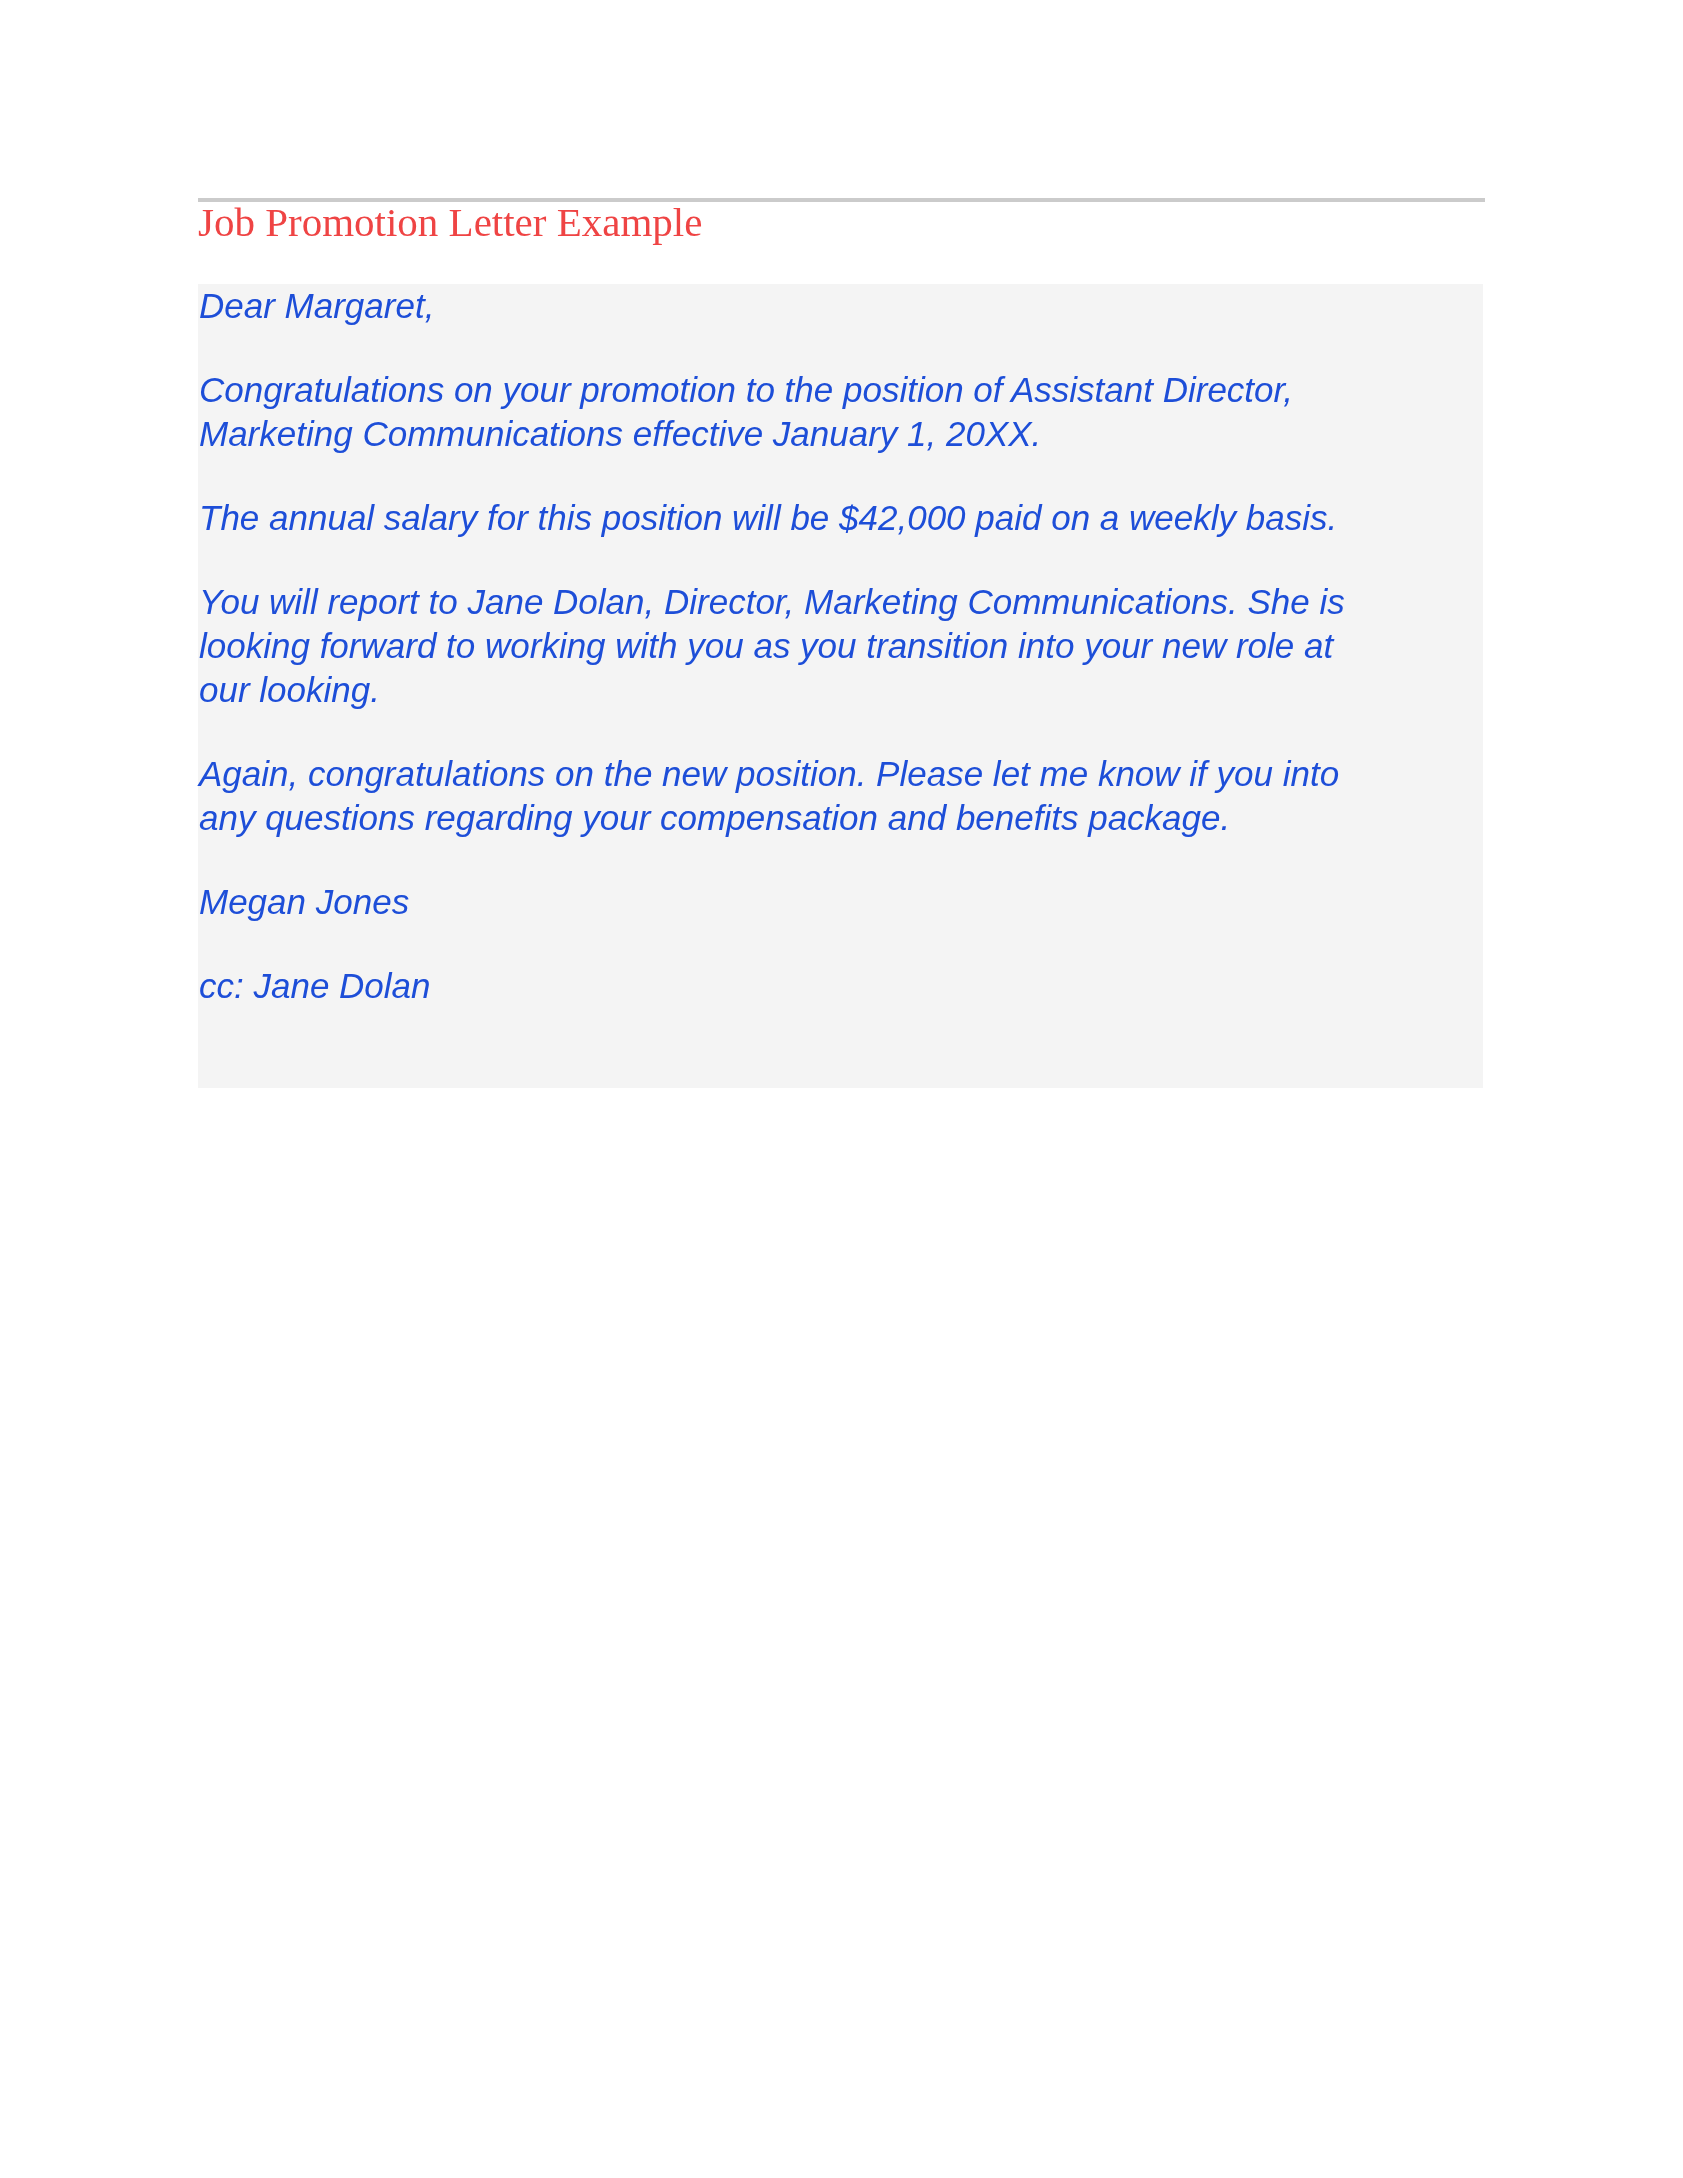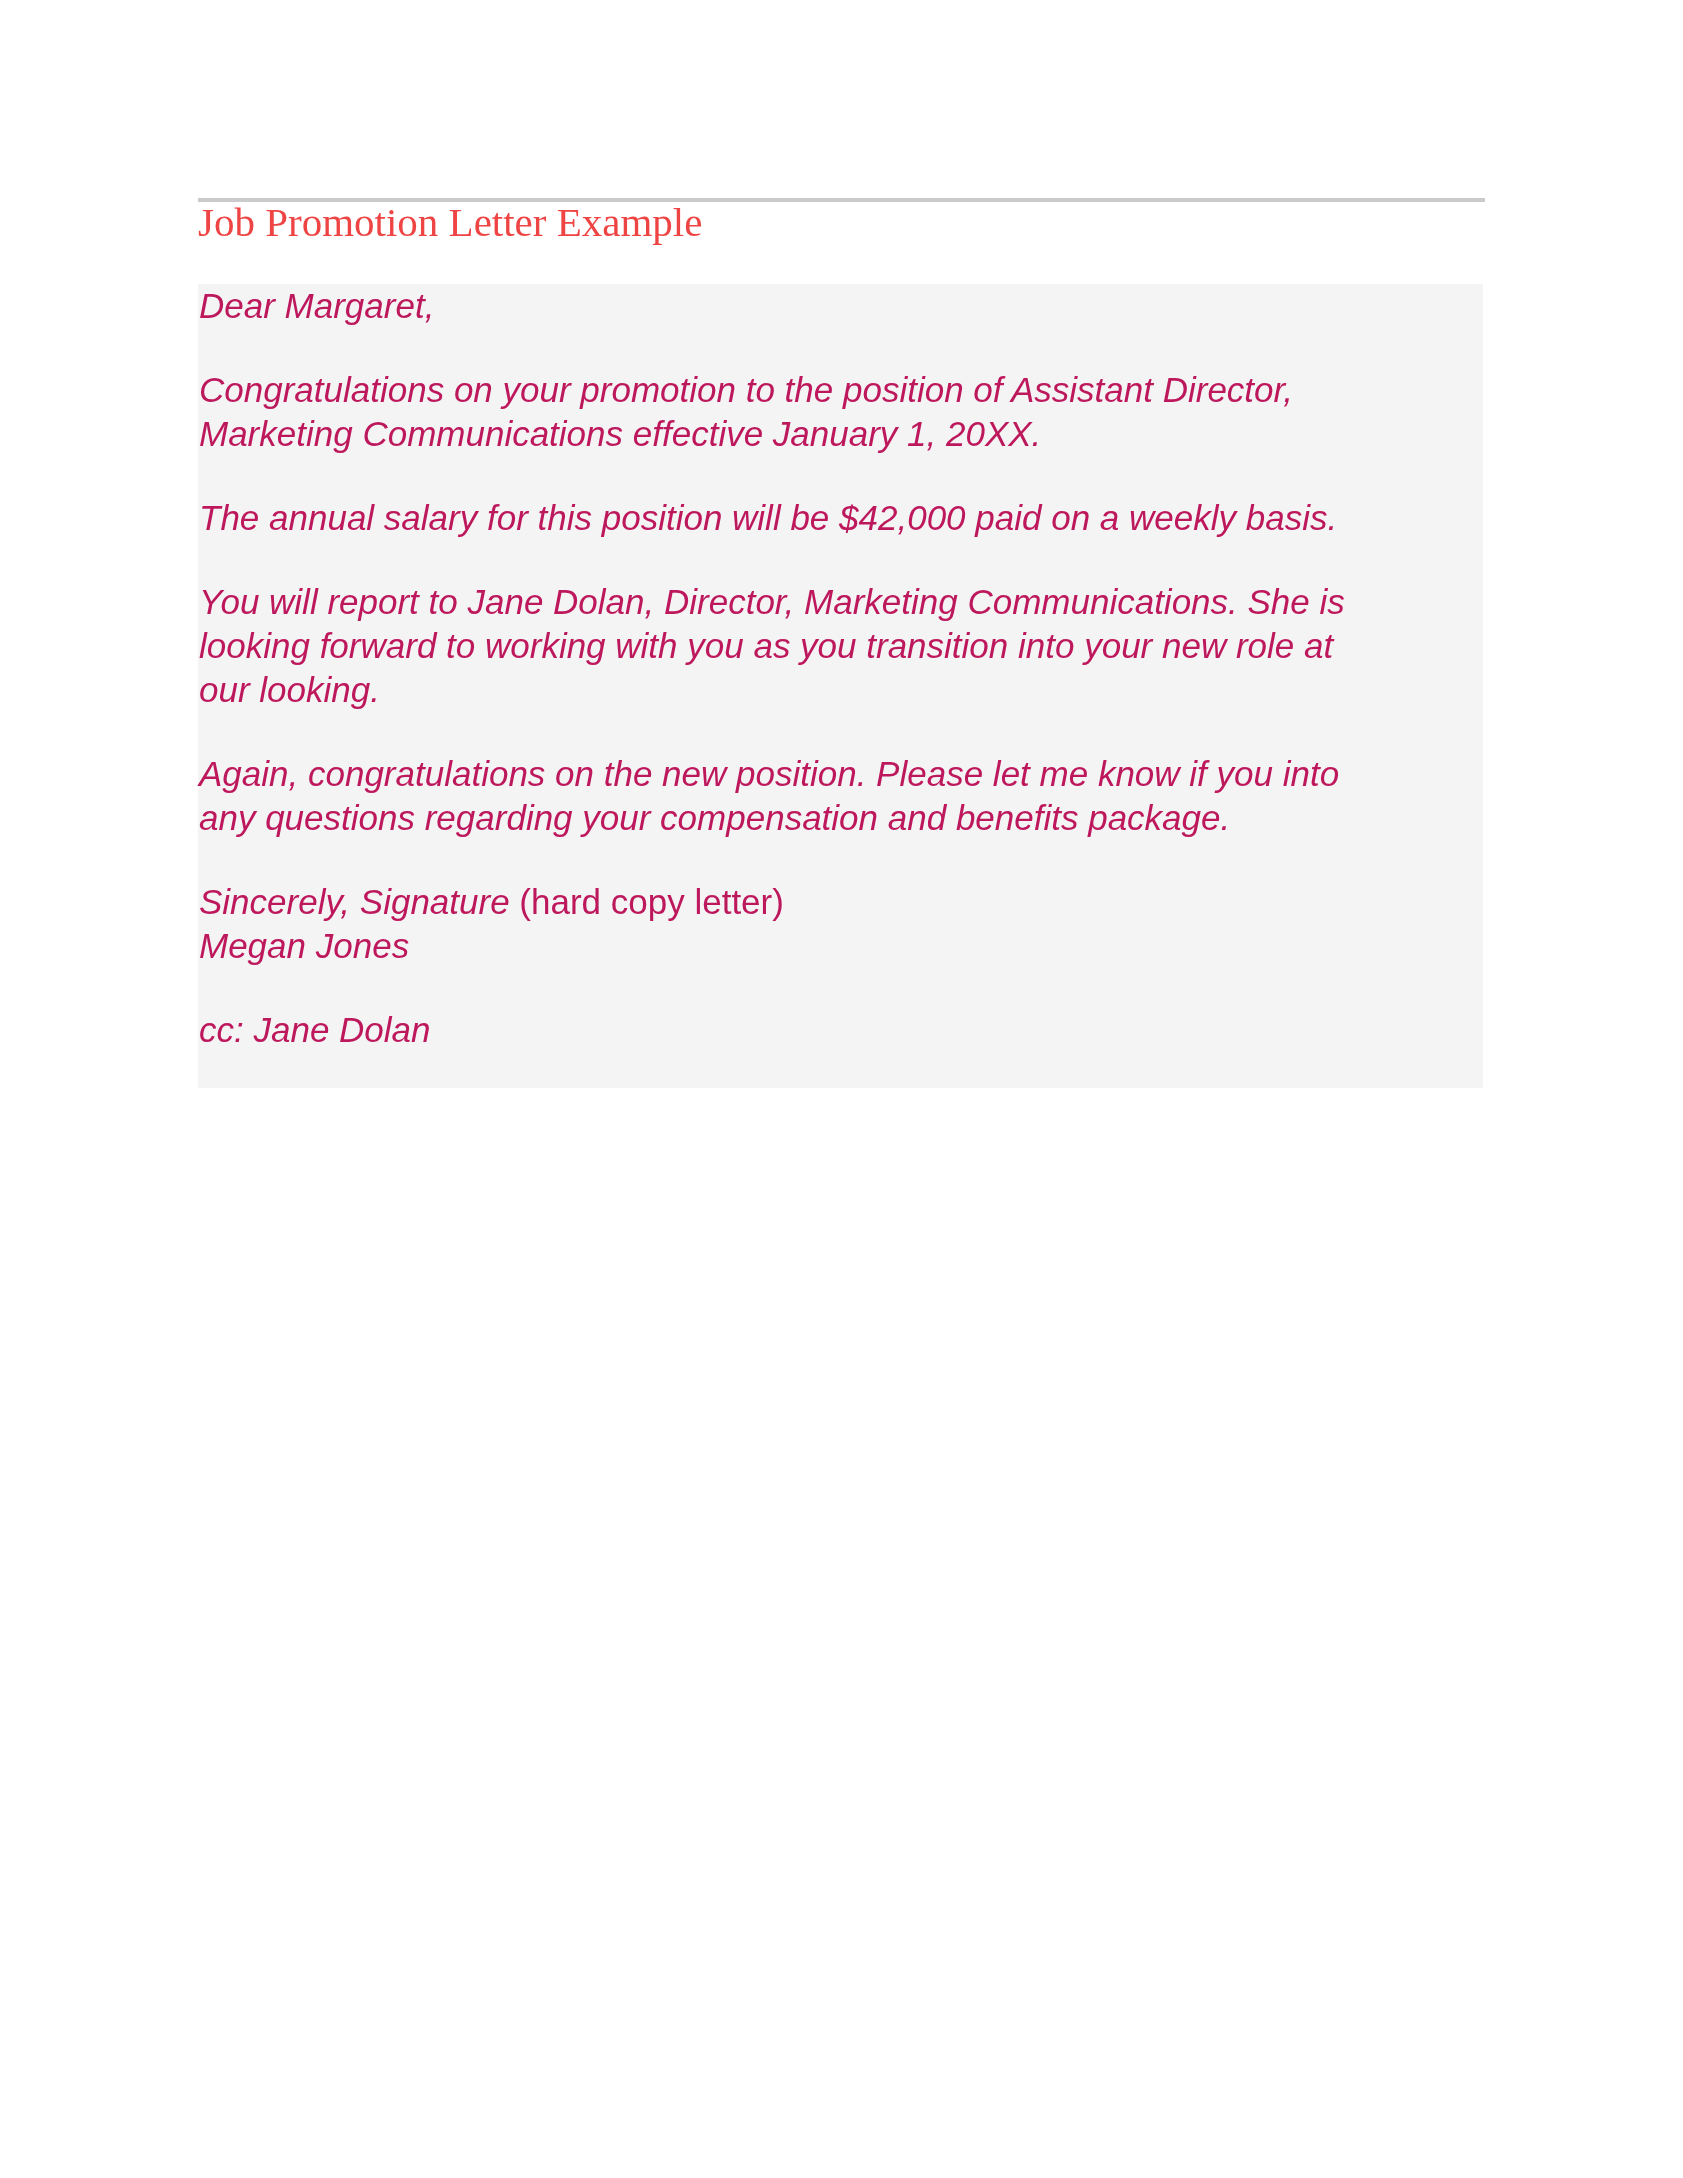--- a/index.html
+++ b/index.html
@@ -42,21 +42,21 @@
     background: #f4f4f4;
   }
   .letter-body {
     position: absolute;
     left: 1px;
     top: 0;
     font-family: "Liberation Sans", "DejaVu Sans", sans-serif;
     font-style: italic;
     font-size: 35px;
     line-height: 44px;
-    color: #be185d;
+    color: #1d4ed8;
   }
   .para {
     margin: 0 0 40px 0;
     white-space: nowrap;
   }
   .line {
     display: block;
   }
   .upright {
     font-style: normal;
@@ -90,21 +90,20 @@
       <span class="line">looking forward to working with you as you transition into your new role at</span>
       <span class="line">our looking.</span>
     </p>
 
     <p class="para">
       <span class="line">Again, congratulations on the new position. Please let me know if you into</span>
       <span class="line">any questions regarding your compensation and benefits package.</span>
     </p>
 
     <p class="para">
-      <span class="line"><span>Sincerely, Signature</span><span class="upright"> (hard copy letter)</span></span>
       <span class="line">Megan Jones</span>
     </p>
 
     <p class="para" style="margin-bottom:8px;">
       <span class="line">cc: Jane Dolan</span>
     </p>
 
   </div>
 </div>
 

